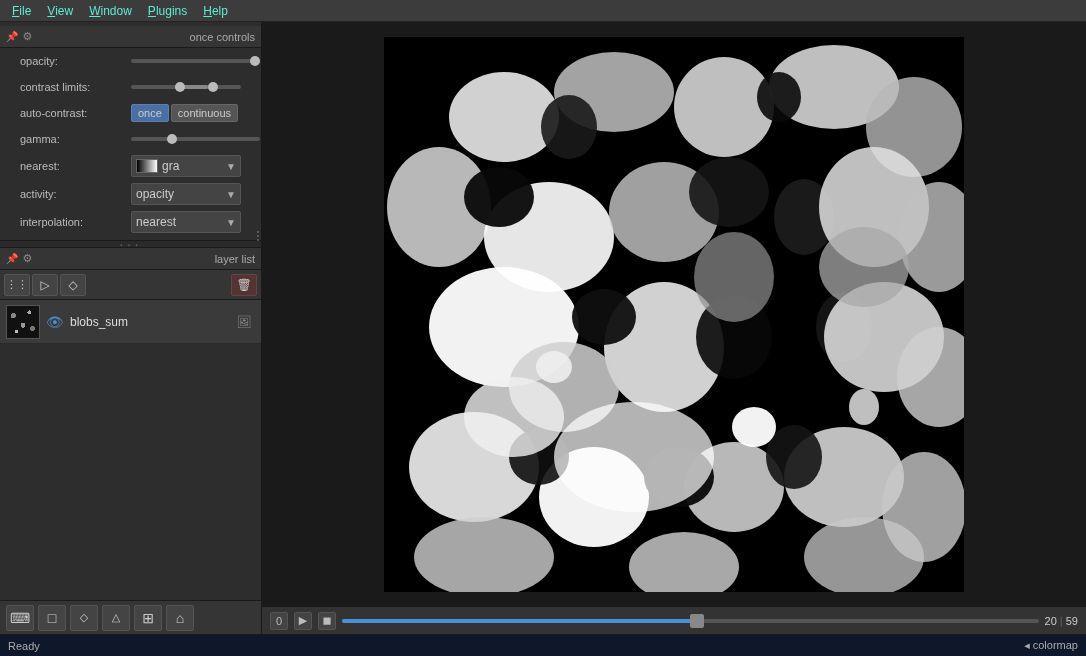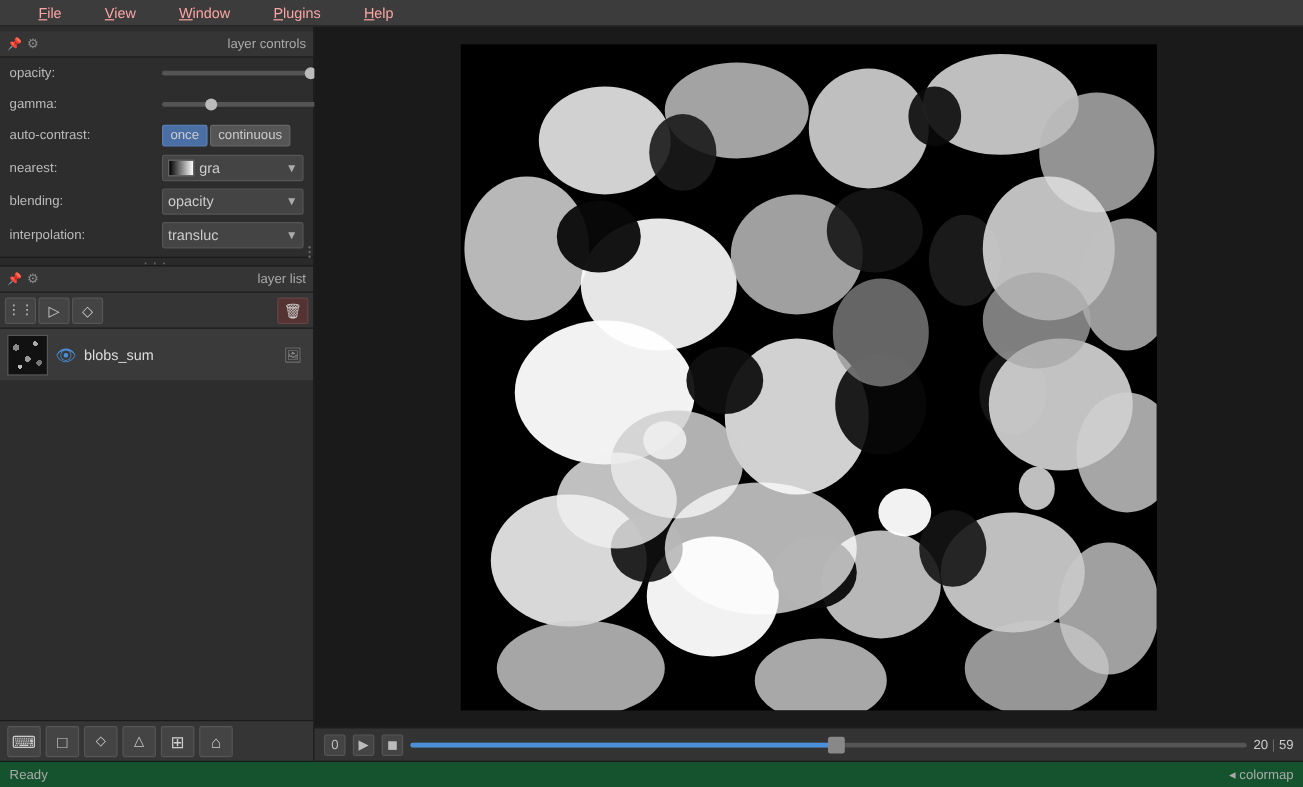--- a/index.html
+++ b/index.html
@@ -21,23 +21,22 @@
       height: 22px;
       display: flex;
       align-items: center;
       padding: 0 4px;
       border-bottom: 1px solid #222;
       flex-shrink: 0;
     }
     .menu-item {
       padding: 2px 8px;
       cursor: pointer;
-      color: #fca5a5;
+      color: #5eead4;
       font-size: 12px;
-      margin-left: 20px;
     }
     .menu-item span { text-decoration: underline; }
 
     
     #main {
       display: flex;
       flex: 1;
       overflow: hidden;
     }
 
@@ -76,22 +75,22 @@
     .panel-title {
       flex: 1;
       text-align: right;
       font-size: 11px;
       color: #aaa;
     }
 
     .control-row {
       display: flex;
       align-items: center;
-      padding: 3px 8px;
-      gap: 22px;
+      padding: 3px 20px;
+      gap: 6px;
       min-height: 26px;
     }
     .control-label {
       width: 105px;
       color: #bbb;
       font-size: 11px;
       flex-shrink: 0;
     }
     .control-widget {
       flex: 1;
@@ -286,21 +285,21 @@
       align-items: center;
       justify-content: center;
       cursor: pointer;
       color: #ccc;
       font-size: 14px;
     }
 
     
     #statusbar {
       height: 22px;
-      background: #14532d;
+      background: #0f172a;
       border-top: 1px solid #1a1a1a;
       display: flex;
       align-items: center;
       padding: 0 8px;
       font-size: 11px;
       color: #aaa;
       flex-shrink: 0;
     }
     #statusbar .activity {
       margin-left: auto;
@@ -468,76 +467,86 @@
 <div id="main">
 
   <div id="left-panel">
 
     <div id="layer-controls">
       <div class="panel-header">
         <div class="panel-header-icons">
           <span style="cursor:pointer;color:#888;">📌</span>
           <span style="cursor:pointer;color:#888;font-size:11px;">⚙</span>
         </div>
-        <div class="panel-title">layer controls</div>
+        <div class="panel-title">once controls</div>
       </div>
 
       <div class="control-row">
         <div class="control-label">opacity:</div>
         <div class="control-widget">
           <input type="range" min="0" max="100" value="100" style="flex: 1 1 0%;">
           <div class="slider-value">1.0</div>
         </div>
       </div>
 
-
       <div class="control-row">
-        <div class="control-label">gamma:</div>
+        <div class="control-label">contrast limits:</div>
         <div class="control-widget">
-          <input type="range" min="0" max="100" value="30" style="flex: 1 1 0%;">
-          <div class="slider-value">1.0</div>
+          <div class="slider-track" style="flex:1;position:relative;height:4px;background:#555;border-radius:2px;">
+            <div style="position:absolute;left:40%;right:30%;height:100%;background:#888;border-radius:2px;"></div>
+            <div class="slider-thumb" style="left:40%;"></div>
+            <div class="slider-thumb" style="left:70%;"></div>
+          </div>
         </div>
       </div>
 
       <div class="control-row">
         <div class="control-label">auto-contrast:</div>
         <div class="control-widget">
           <div class="btn-group">
             <button class="btn-small active">once</button>
             <button class="btn-small">continuous</button>
           </div>
+        </div>
+      </div>
+
+      <div class="control-row">
+        <div class="control-label">gamma:</div>
+        <div class="control-widget">
+          <input type="range" min="0" max="100" value="30" style="flex: 1 1 0%;">
+          <div class="slider-value">1.0</div>
         </div>
       </div>
 
       <div class="control-row">
         <div class="control-label">nearest:</div>
         <div class="control-widget">
           <div class="dropdown-wrapper">
             <div class="colormap-preview"></div>
             <span>gra</span>
             <span class="dropdown-arrow">▼</span>
           </div>
         </div>
       </div>
 
       <div class="control-row">
-        <div class="control-label">blending:</div>
+        <div class="control-label">activity:</div>
         <div class="control-widget">
           <div class="dropdown-wrapper">
             <span>opacity</span>
             <span class="dropdown-arrow">▼</span>
           </div>
         </div>
       </div>
 
       <div class="control-row">
         <div class="control-label">interpolation:</div>
         <div class="control-widget">
           <div class="dropdown-wrapper">
-            <span>transluc</span>
+            <span>nearest</span>
             <span class="dropdown-arrow">▼</span>
           </div>
         </div>
       </div>
 
       <div style="position:relative;height:0;">
         <div class="side-handle">
           <div class="side-handle-dots">
             <div class="side-handle-dot"></div>
             <div class="side-handle-dot"></div>

